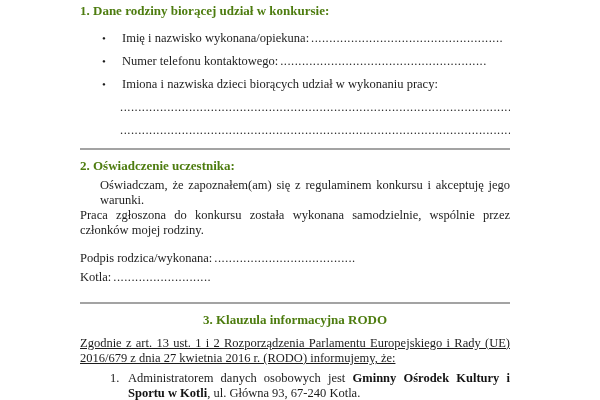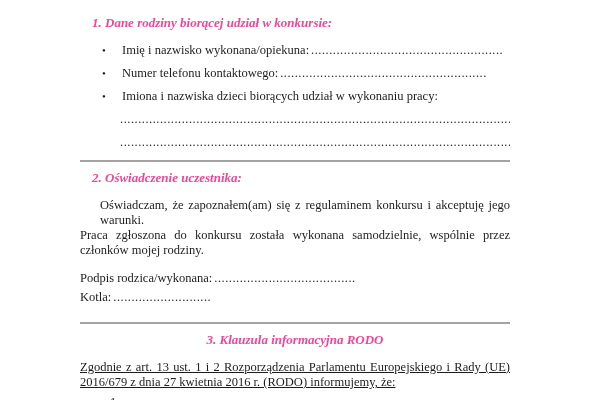--- a/index.html
+++ b/index.html
@@ -11,23 +11,22 @@
     padding: 3px 90px 0 80px;
     font-family: "Liberation Serif", "DejaVu Serif", serif;
     font-size: 12.5px;
     line-height: 15px;
     color: #1c1c1c;
   }
   .heading {
     font-weight: bold;
     font-size: 13px;
     line-height: 16px;
-    margin: 12px;
-    color: #ec4899;
-    font-style: italic;
+    margin: 0;
+    color: #4d7c0f;
   }
   .bullet-list { margin-top: 12px; }
   .bullet-item {
     display: flex;
     align-items: flex-start;
     line-height: 14px;
     margin-bottom: 9px;
   }
   .bullet-item .marker {
     margin-left: 22px;
@@ -108,13 +107,14 @@
 <div class="date-line"><span>Kotla:</span><span class="dots">...........................</span></div>
 
 <hr class="rule rule2">
 
 <div class="heading h3">3. Klauzula informacyjna RODO</div>
 
 <p class="para intro">Zgodnie z art. 13 ust. 1 i 2 Rozporządzenia Parlamentu Europejskiego i Rady (UE) 2016/679 z dnia 27 kwietnia 2016 r. (RODO) informujemy, że:</p>
 
 <div class="num-item">
   <span class="num">1.</span>
+  <span class="num-text"><span>Administratorem danych osobowych jest </span><span class="bold">Gminny Ośrodek Kultury i Sportu w Kotli</span><span>, ul. Główna 93, 67-240 Kotla.</span></span>
 </div>
 
 </body></html>

